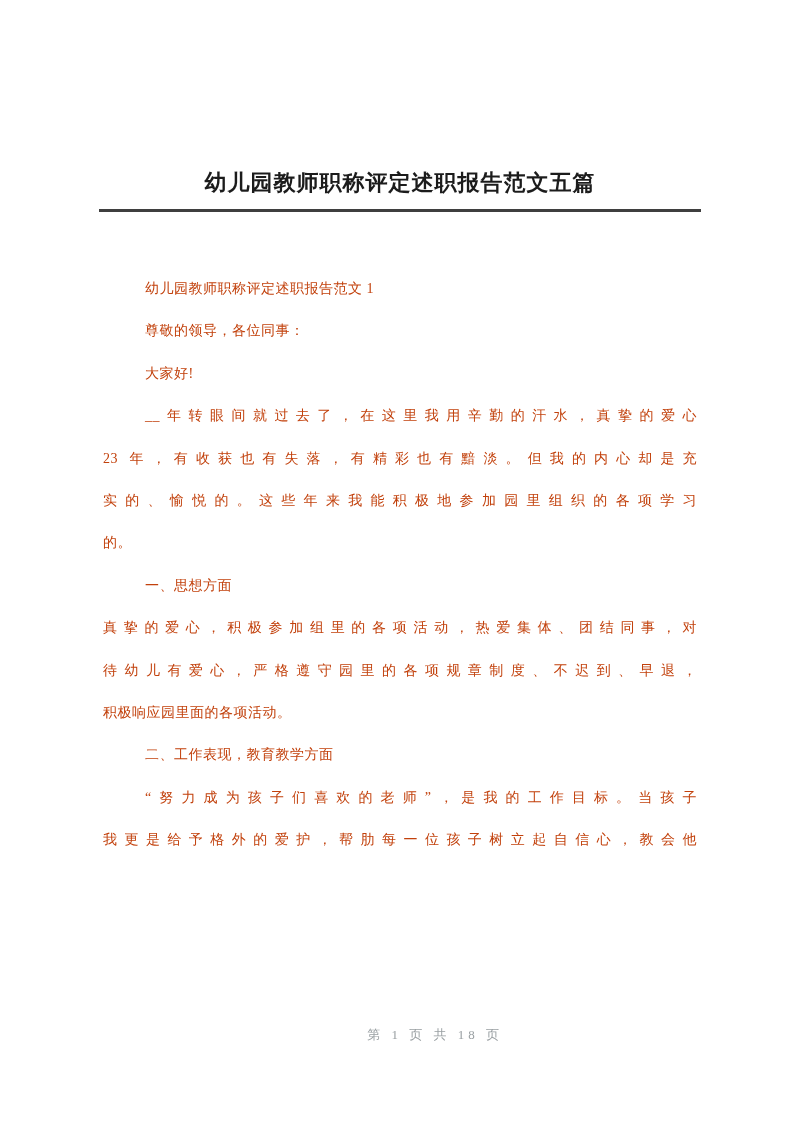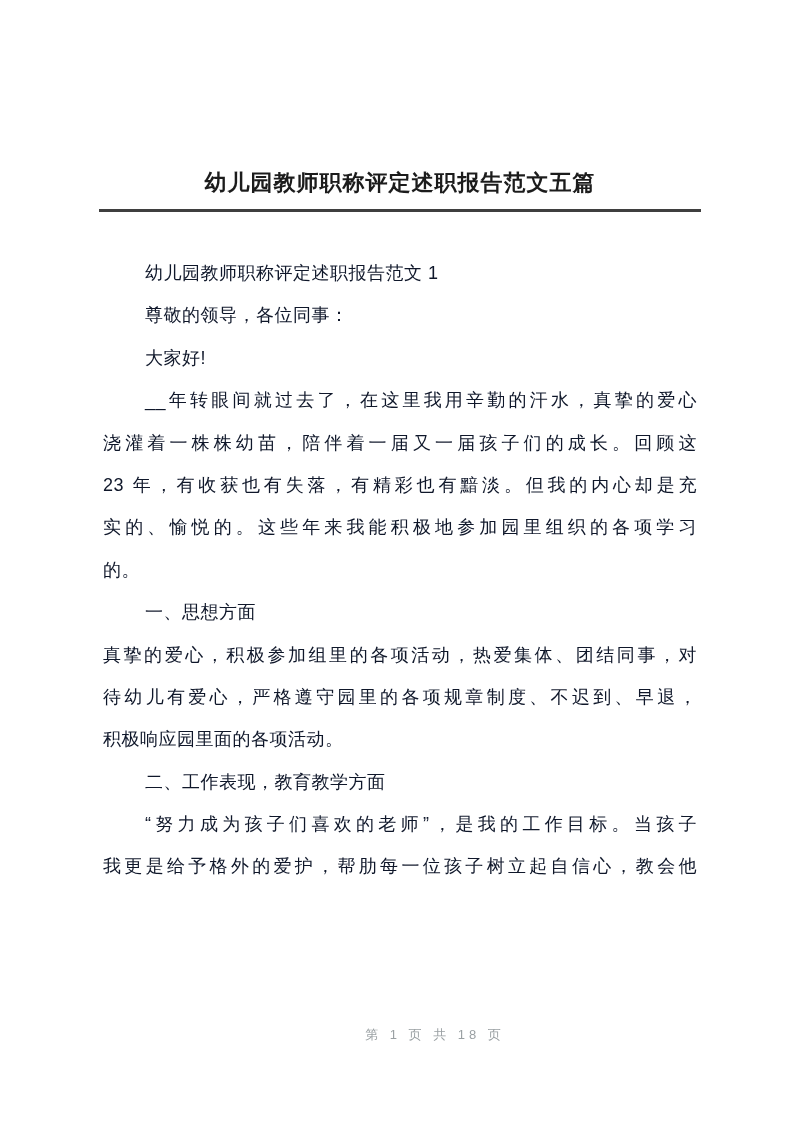--- a/index.html
+++ b/index.html
@@ -6,21 +6,21 @@
     margin: 0;
     padding: 0;
     background: #ffffff;
   }
   .page {
     position: relative;
     width: 800px;
     height: 1131px;
     background: #ffffff;
     overflow: hidden;
-    font-family: Liberation Sans, sans-serif;
+    font-family: Liberation Serif, serif;
   }
   .doc-title {
     position: absolute;
     top: 168px;
     left: 0;
     width: 100%;
     margin: 0;
     text-align: center;
     font-size: 22px;
     font-weight: bold;
@@ -30,26 +30,26 @@
   .title-rule {
     position: absolute;
     top: 209px;
     left: 99px;
     width: 602px;
     height: 3px;
     background: #3f3f3f;
   }
   .doc-body {
     position: absolute;
-    top: 252px;
+    top: 268px;
     left: 103px;
     width: 594px;
-    font-size: 18px;
+    font-size: 14px;
     line-height: 42.4px;
-    color: #0f172a;
+    color: #c2410c;
     letter-spacing: 0.5px;
   }
   .line {
     height: 42.4px;
     text-align: left;
     white-space: nowrap;
   }
   .line.justify {
     white-space: normal;
     text-align: justify;
@@ -78,21 +78,20 @@
 <div class="page">
   <h1 class="doc-title">幼儿园教师职称评定述职报告范文五篇</h1>
 
   <div class="title-rule"></div>
 
   <div class="doc-body" id="body-lines">
       <div class="line indent">幼儿园教师职称评定述职报告范文 1</div>
       <div class="line indent">尊敬的领导，各位同事：</div>
       <div class="line indent">大家好!</div>
       <div class="line indent justify">__年转眼间就过去了，在这里我用辛勤的汗水，真挚的爱心</div>
-      <div class="line justify">浇灌着一株株幼苗，陪伴着一届又一届孩子们的成长。回顾这</div>
       <div class="line justify">23 年，有收获也有失落，有精彩也有黯淡。但我的内心却是充</div>
       <div class="line justify">实的、愉悦的。这些年来我能积极地参加园里组织的各项学习</div>
       <div class="line">的。</div>
       <div class="line indent">一、思想方面</div>
       <div class="line justify">真挚的爱心，积极参加组里的各项活动，热爱集体、团结同事，对</div>
       <div class="line justify">待幼儿有爱心，严格遵守园里的各项规章制度、不迟到、早退，</div>
       <div class="line">积极响应园里面的各项活动。</div>
       <div class="line indent">二、工作表现，教育教学方面</div>
       <div class="line indent justify">“努力成为孩子们喜欢的老师”，是我的工作目标。当孩子</div>
       <div class="line justify">我更是给予格外的爱护，帮肋每一位孩子树立起自信心，教会他</div>

